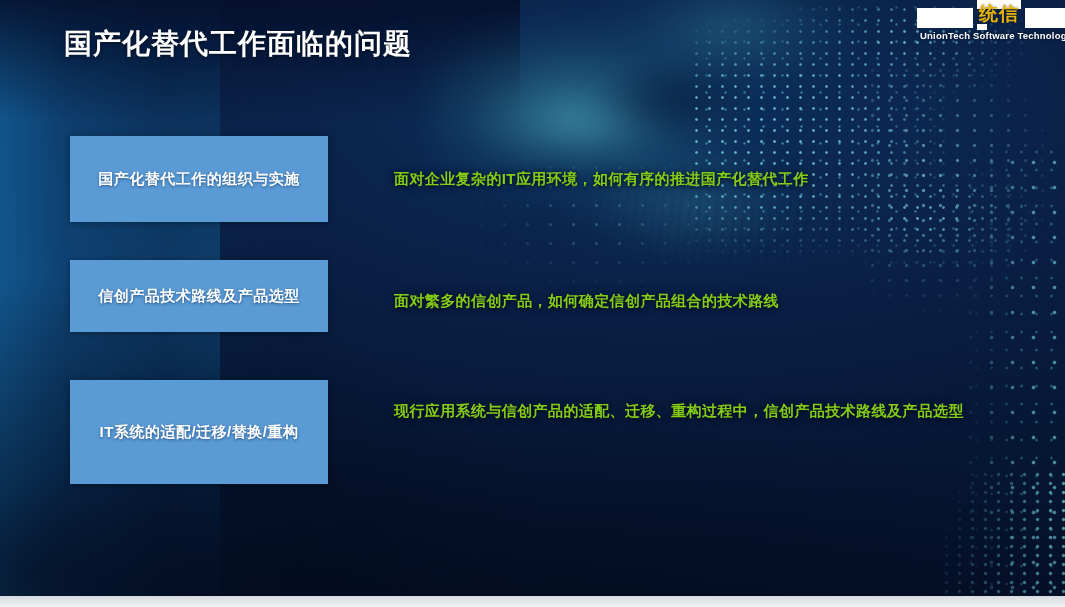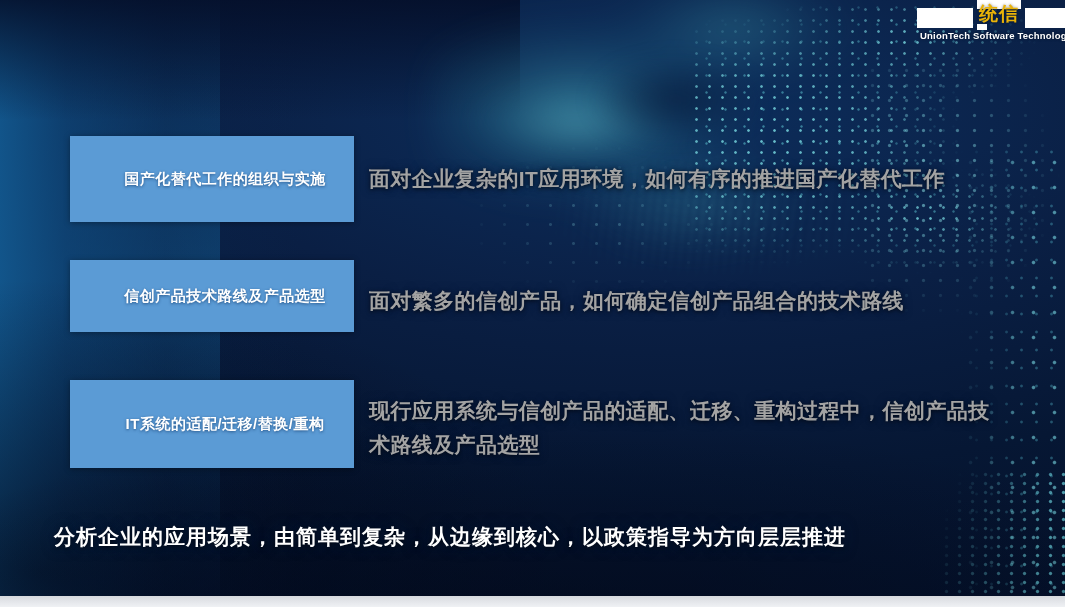--- a/index.html
+++ b/index.html
@@ -233,42 +233,41 @@
 
   .tag-box {
     position: absolute;
     left: 70px;
     width: 258px;
     background: #5b9bd5;
     box-shadow: 0 1px 6px rgba(0,0,0,0.35);
     display: flex;
     align-items: center;
     justify-content: center;
-    padding-left: 26px;
   }
   #row-0 .tag-box { height: 86px; }
   #row-1 .tag-box { height: 72px; }
-  #row-2 .tag-box { height: 88px; }
+  #row-2 .tag-box { height: 104px; }
 
   .tag-label {
     font-size: 15px;
     font-weight: 700;
     color: #ffffff;
     letter-spacing: 0.5px;
     white-space: nowrap;
     text-shadow: 0 1px 3px rgba(20,60,110,0.75);
   }
 
   .desc {
     position: absolute;
-    left: 369px;
+    left: 394px;
     width: 640px;
-    font-size: 21px;
-    font-weight: 700;
-    color: #a3a3a3;
+    font-size: 15px;
+    font-weight: 700;
+    color: #84cc16;
     line-height: 34px;
     letter-spacing: 0.4px;
     text-shadow: 0 1px 4px rgba(0,0,0,0.72), 0 0 10px rgba(6,24,60,0.8);
   }
   #row-0 .desc { top: 26px; }
   #row-1 .desc { top: 24px; font-family: Liberation Serif, serif; }
   #row-2 .desc { top: 14px; width: 630px; }
 
   
   #summary {
@@ -309,20 +308,21 @@
     <div class="logo-mark">
       <span class="lb" style="left:0px;  top:8px;  width:56px; height:20px;"></span>
       <span class="lb" style="left:60px; top:0px;  width:44px; height:9px;"></span>
       <span class="lb" style="left:108px;top:8px;  width:40px; height:20px;"></span>
       <span class="lb" style="left:60px; top:24px; width:10px; height:6px;"></span>
     </div>
     <div class="logo-cn">统信</div>
     <div class="logo-en">UnionTech Software Technology C</div>
   </div>
 
+  <div id="slide-title">国产化替代工作面临的问题</div>
 
   <div class="row" id="row-0">
     <div class="tag-box">
       <span class="tag-label">国产化替代工作的组织与实施</span>
     </div>
     <div class="desc">面对企业复杂的IT应用环境，如何有序的推进国产化替代工作</div>
   </div>
 
   <div class="row" id="row-1">
     <div class="tag-box">
@@ -331,17 +331,16 @@
     <div class="desc">面对繁多的信创产品，如何确定信创产品组合的技术路线</div>
   </div>
 
   <div class="row" id="row-2">
     <div class="tag-box">
       <span class="tag-label">IT系统的适配/迁移/替换/重构</span>
     </div>
     <div class="desc">现行应用系统与信创产品的适配、迁移、重构过程中，信创产品技术路线及产品选型</div>
   </div>
 
-  <div id="summary">分析企业的应用场景，由简单到复杂，从边缘到核心，以政策指导为方向层层推进</div>
 
 </div>
 
 <div id="app-chrome"></div>
 
 </body></html>

